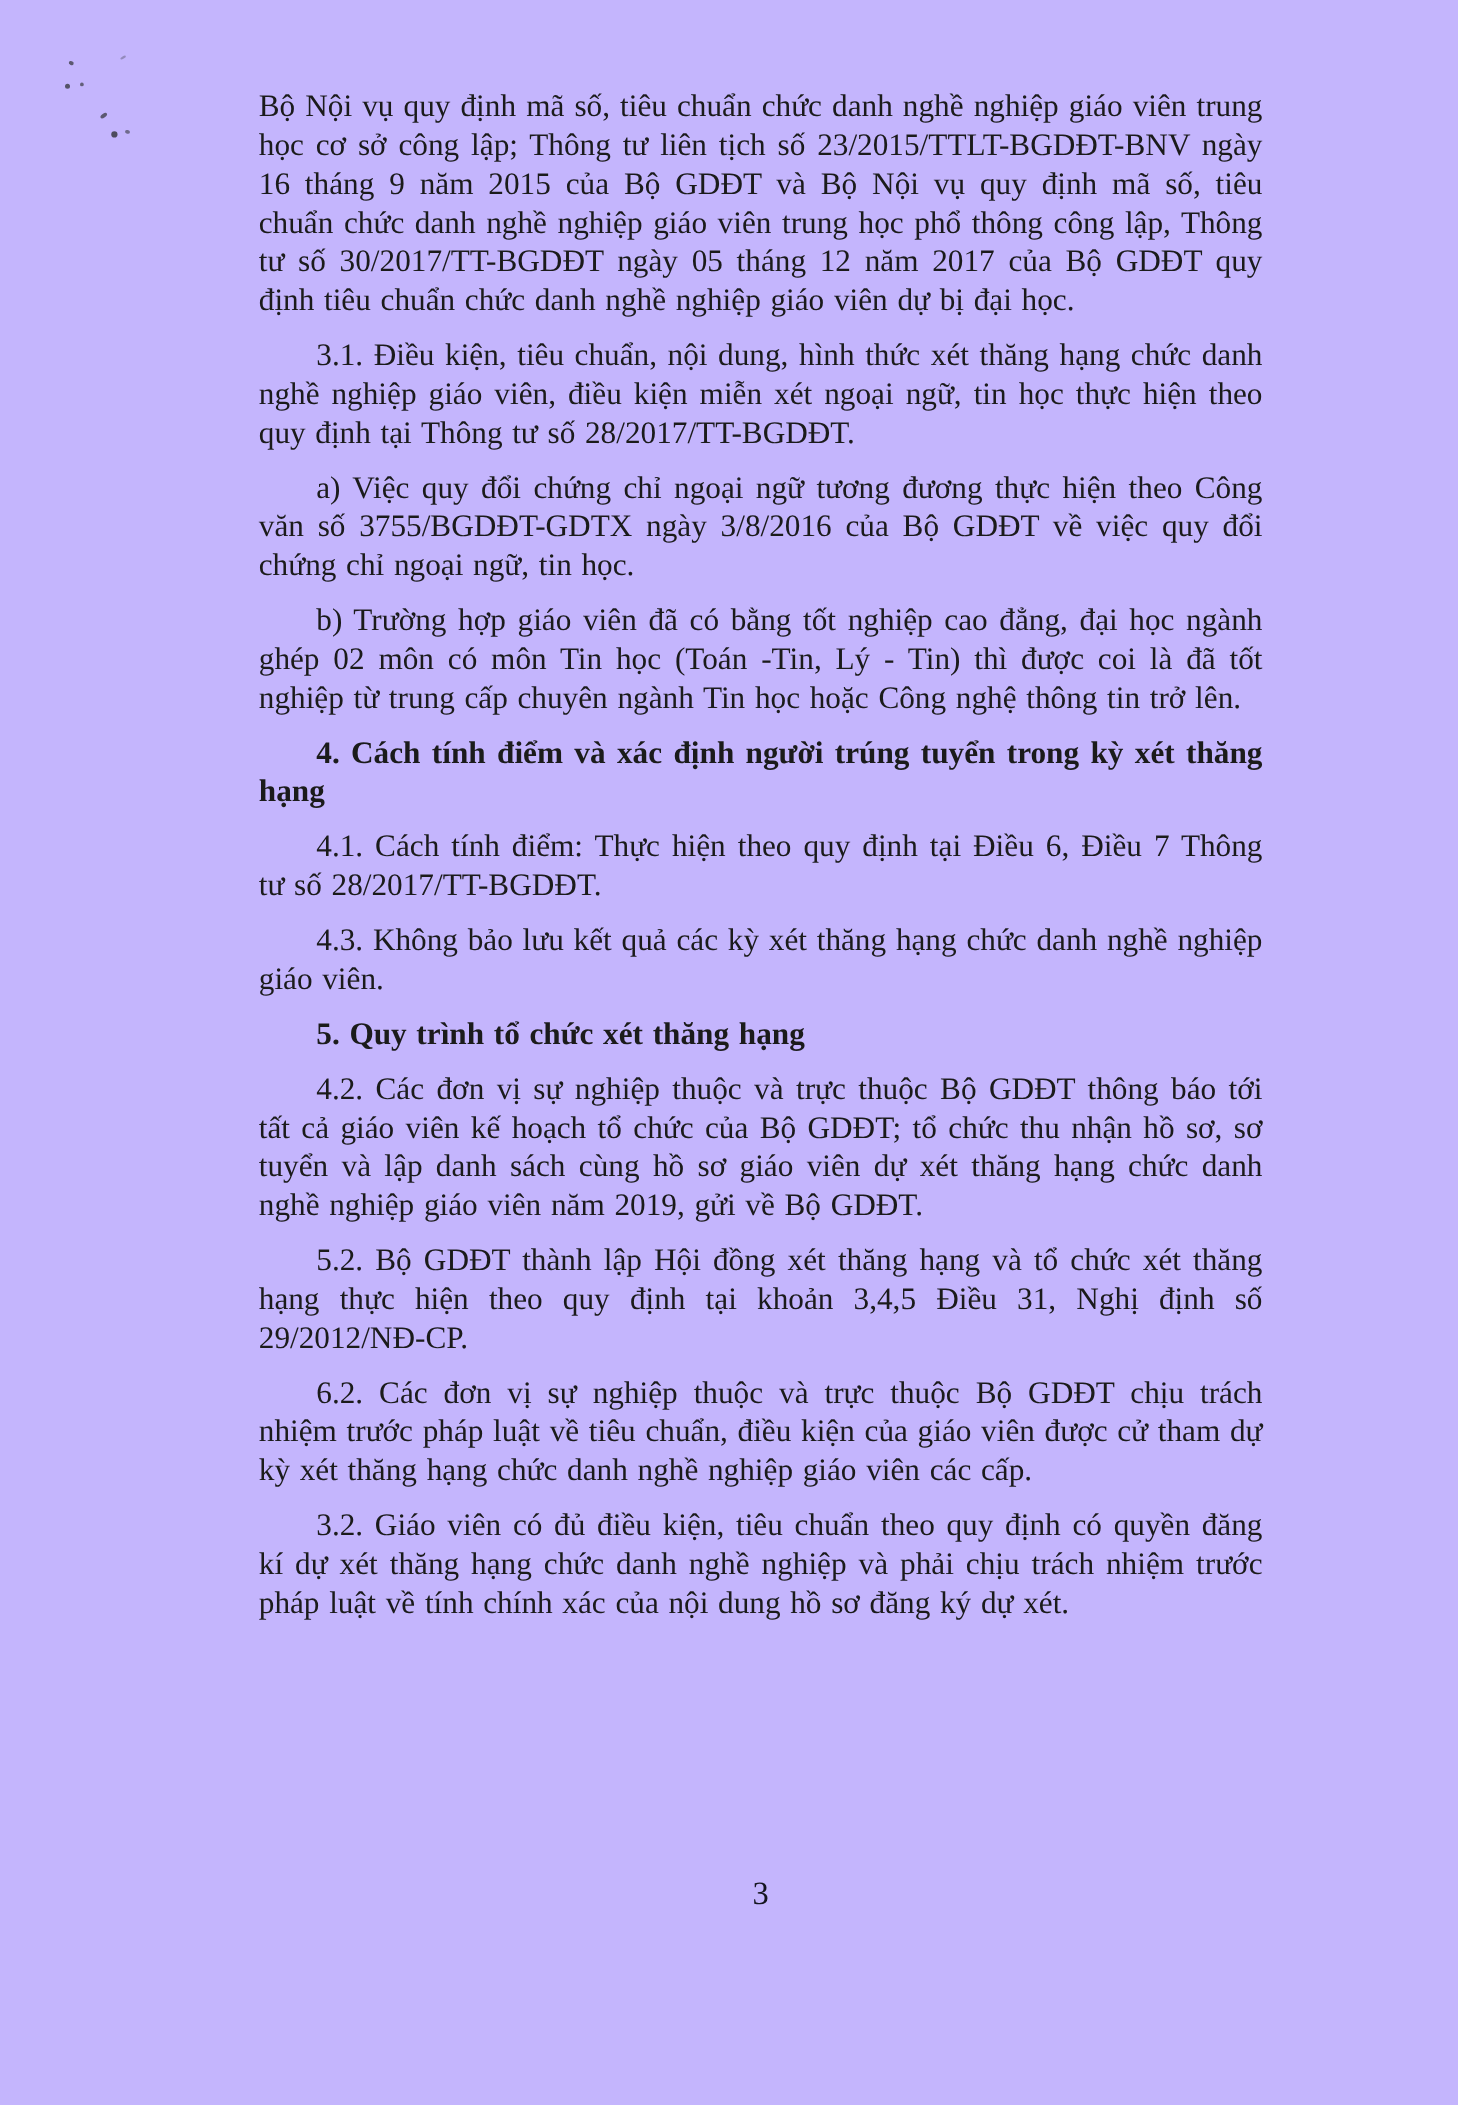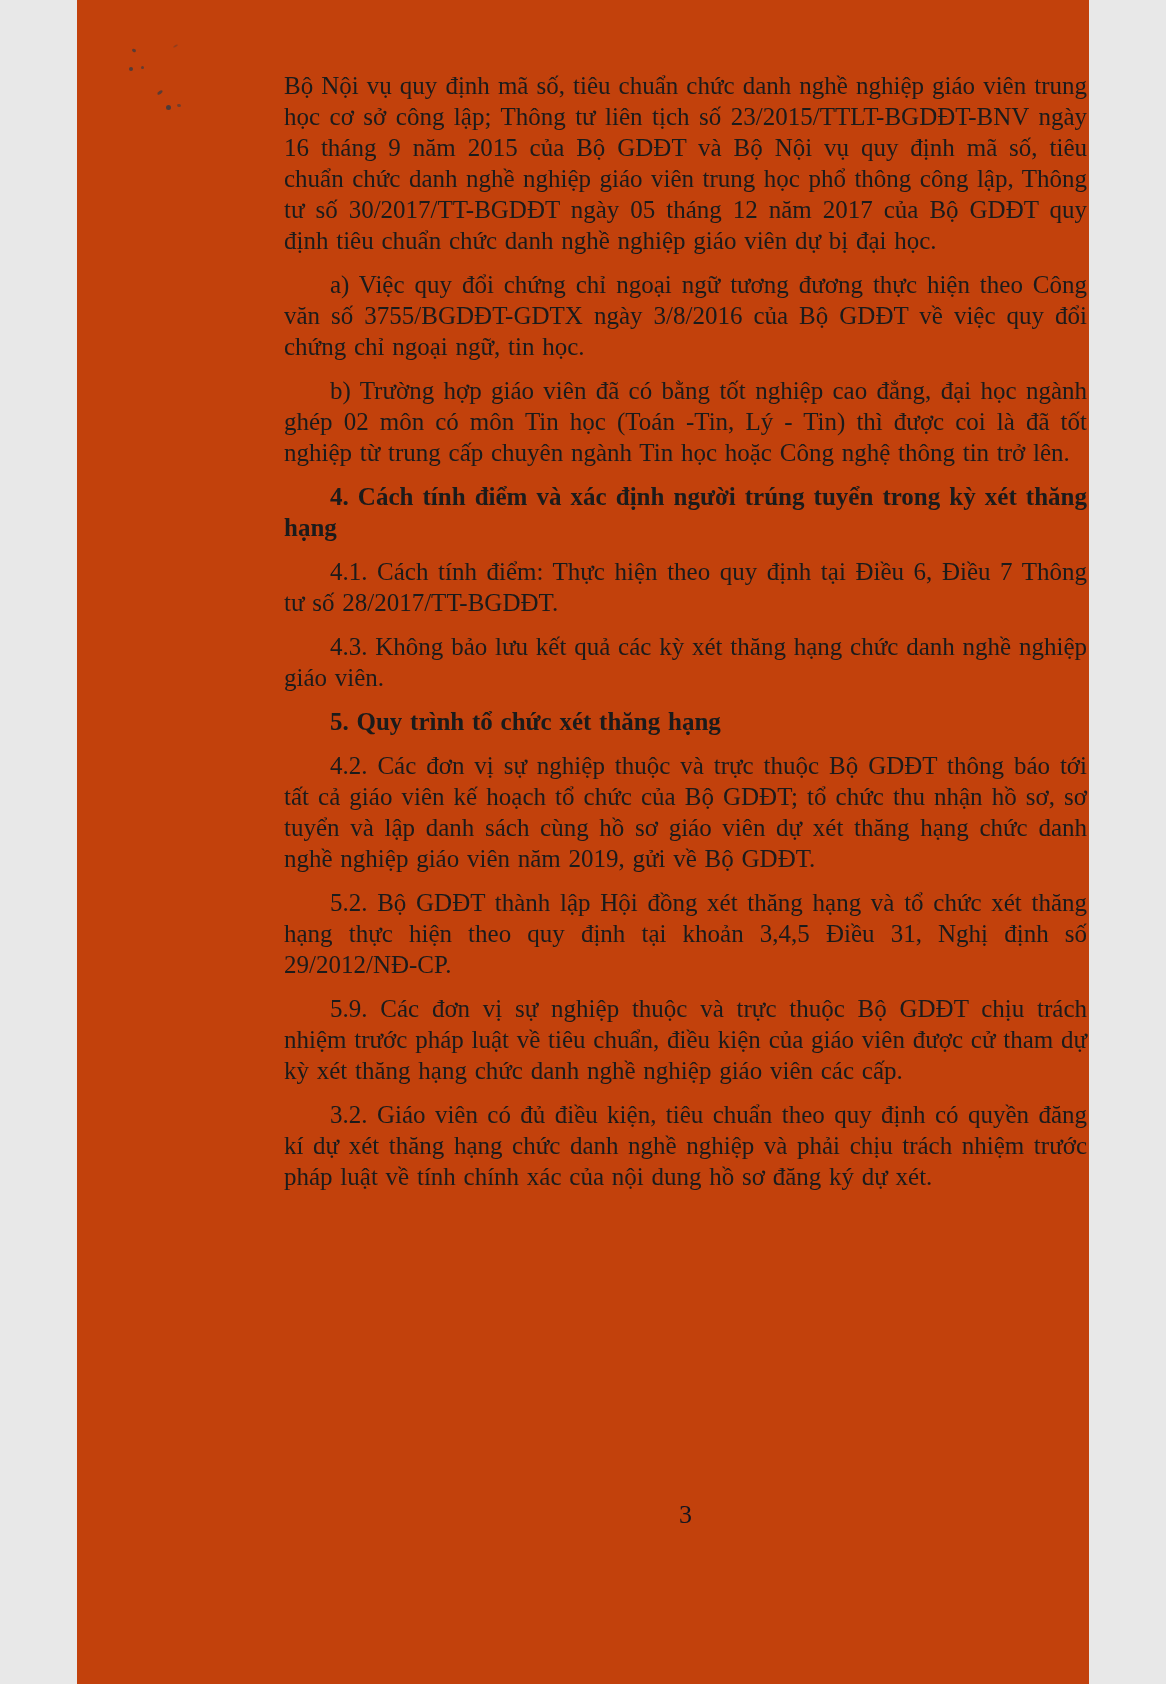--- a/index.html
+++ b/index.html
@@ -3,24 +3,24 @@
 <meta charset="utf-8">
 <title>Scanned document page 3</title>
 <style>
   html, body {
     margin: 0;
     padding: 0;
     background: #e8e8e8;
   }
   .page {
     position: relative;
-    width: 1012px;
+    width: 1166px;
     height: 1684px;
     margin: 0 auto;
-    background: #c2410c;
+    background: #c4b5fd;
     overflow: hidden;
     font-family: "Liberation Serif", "DejaVu Serif", serif;
     color: #1b1b1b;
   }
   .content {
     position: absolute;
     left: 207px;
     top: 70px;
     width: 803px;
   }
@@ -69,27 +69,28 @@
   <span class="speckle s1"></span>
   <span class="speckle s2"></span>
   <span class="speckle s3"></span>
   <span class="speckle s4"></span>
   <span class="speckle s5"></span>
   <span class="speckle s6"></span>
   <span class="speckle s7"></span>
 
   <main class="content">
     <p class="noindent">Bộ Nội vụ quy định mã số, tiêu chuẩn chức danh nghề nghiệp giáo viên trung học cơ sở công lập; Thông tư liên tịch số 23/2015/TTLT-BGDĐT-BNV ngày 16 tháng 9 năm 2015 của Bộ GDĐT và Bộ Nội vụ quy định mã số, tiêu chuẩn chức danh nghề nghiệp giáo viên trung học phổ thông công lập, Thông tư số 30/2017/TT-BGDĐT ngày 05 tháng 12 năm 2017 của Bộ GDĐT quy định tiêu chuẩn chức danh nghề nghiệp giáo viên dự bị đại học.</p>
+    <p>3.1. Điều kiện, tiêu chuẩn, nội dung, hình thức xét thăng hạng chức danh nghề nghiệp giáo viên, điều kiện miễn xét ngoại ngữ, tin học thực hiện theo quy định tại Thông tư số 28/2017/TT-BGDĐT.</p>
     <p>a) Việc quy đổi chứng chỉ ngoại ngữ tương đương thực hiện theo Công văn số 3755/BGDĐT-GDTX ngày 3/8/2016 của Bộ GDĐT về việc quy đổi chứng chỉ ngoại ngữ, tin học.</p>
     <p>b) Trường hợp giáo viên đã có bằng tốt nghiệp cao đẳng, đại học ngành ghép 02 môn có môn Tin học (Toán -Tin, Lý - Tin) thì được coi là đã tốt nghiệp từ trung cấp chuyên ngành Tin học hoặc Công nghệ thông tin trở lên.</p>
     <p class="heading">4. Cách tính điểm và xác định người trúng tuyển trong kỳ xét thăng hạng</p>
     <p>4.1. Cách tính điểm: Thực hiện theo quy định tại Điều 6, Điều 7 Thông tư số 28/2017/TT-BGDĐT.</p>
     <p>4.3. Không bảo lưu kết quả các kỳ xét thăng hạng chức danh nghề nghiệp giáo viên.</p>
     <p class="heading">5. Quy trình tổ chức xét thăng hạng</p>
     <p>4.2. Các đơn vị sự nghiệp thuộc và trực thuộc Bộ GDĐT thông báo tới tất cả giáo viên kế hoạch tổ chức của Bộ GDĐT; tổ chức thu nhận hồ sơ, sơ tuyển và lập danh sách cùng hồ sơ giáo viên dự xét thăng hạng chức danh nghề nghiệp giáo viên năm 2019, gửi về Bộ GDĐT.</p>
     <p>5.2. Bộ GDĐT thành lập Hội đồng xét thăng hạng và tổ chức xét thăng hạng thực hiện theo quy định tại khoản 3,4,5 Điều 31, Nghị định số 29/2012/NĐ-CP.</p>
-    <p>5.9. Các đơn vị sự nghiệp thuộc và trực thuộc Bộ GDĐT chịu trách nhiệm trước pháp luật về tiêu chuẩn, điều kiện của giáo viên được cử tham dự kỳ xét thăng hạng chức danh nghề nghiệp giáo viên các cấp.</p>
+    <p>6.2. Các đơn vị sự nghiệp thuộc và trực thuộc Bộ GDĐT chịu trách nhiệm trước pháp luật về tiêu chuẩn, điều kiện của giáo viên được cử tham dự kỳ xét thăng hạng chức danh nghề nghiệp giáo viên các cấp.</p>
     <p>3.2. Giáo viên có đủ điều kiện, tiêu chuẩn theo quy định có quyền đăng kí dự xét thăng hạng chức danh nghề nghiệp và phải chịu trách nhiệm trước pháp luật về tính chính xác của nội dung hồ sơ đăng ký dự xét.</p>
   </main>
 
   <div class="page-number">3</div>
 
 </div>
 
 </body></html>

